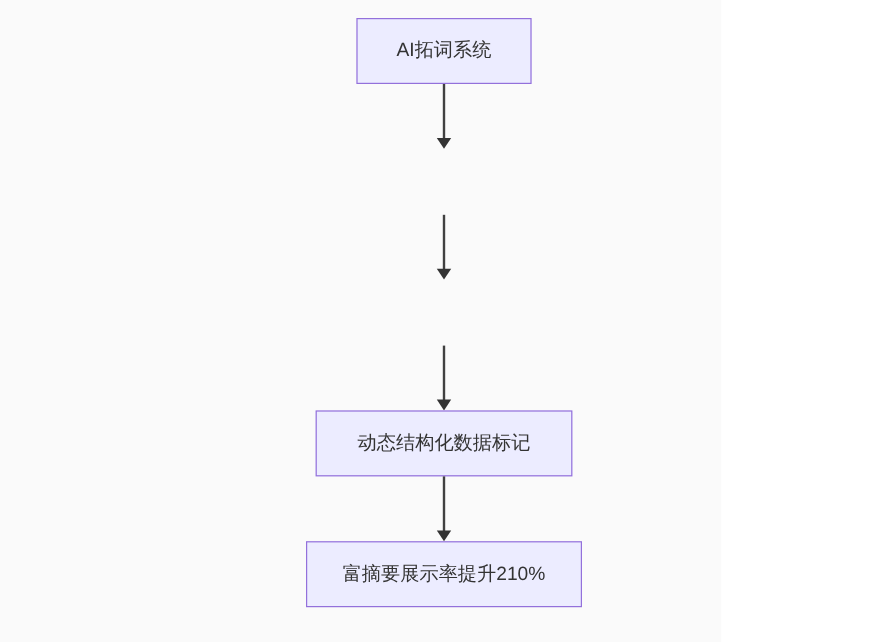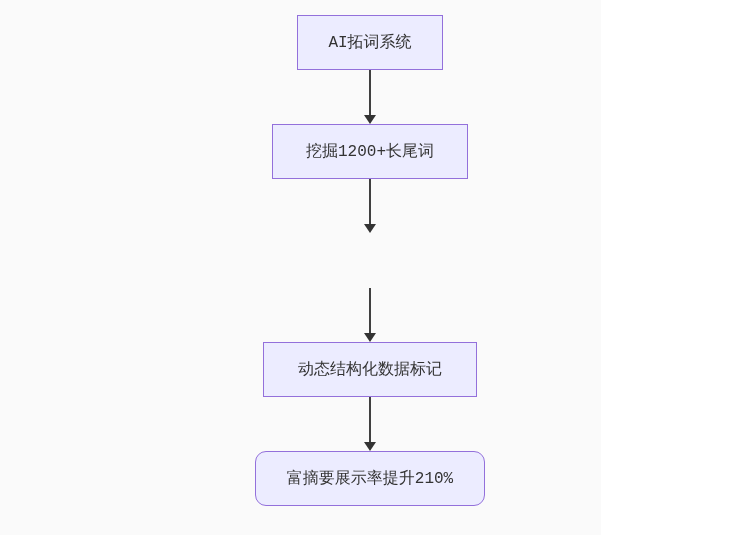--- a/index.html
+++ b/index.html
@@ -4,21 +4,21 @@
 <style>
   html, body {
     margin: 0;
     padding: 0;
   }
   .canvas {
     position: relative;
     width: 601px;
     height: 535px;
     background: #fafafa;
-    font-family: Liberation Mono, monospace;
+    font-family: Liberation Sans, sans-serif;
     overflow: hidden;
   }
   .node {
     position: absolute;
     box-sizing: border-box;
     height: 55px;
     background: #ececff;
     border: 1px solid #9370db;
     display: flex;
     align-items: center;
@@ -26,21 +26,21 @@
     color: #333333;
     font-size: 16px;
     line-height: 1;
     white-space: nowrap;
     text-align: center;
   }
   .node-1 { left: 297px; top: 15px;  width: 146px; }
   .node-2 { left: 272px; top: 124px; width: 196px; }
   .node-3 { left: 259px; top: 233px; width: 222px; }
   .node-4 { left: 263px; top: 342px; width: 214px; }
-  .node-5 { left: 255px; top: 451px; width: 230px; border-radius: 11px; }
+  .node-5 { left: 255px; top: 451px; width: 230px; }
 
   .arrow {
     position: absolute;
     left: 364px;
     width: 12px;
     height: 54px;
   }
   .arrow-1 { top: 70px; }
   .arrow-2 { top: 179px; }
   .arrow-3 { top: 288px; }
@@ -71,23 +71,20 @@
 
   <div class="node node-1">
     <span>AI拓词系统</span>
   </div>
 
   <div class="arrow arrow-1">
     <div class="line"></div>
     <div class="head"></div>
   </div>
 
-  <div class="node node-2">
-    <span>挖掘1200+长尾词</span>
-  </div>
 
   <div class="arrow arrow-2">
     <div class="line"></div>
     <div class="head"></div>
   </div>
 
 
   <div class="arrow arrow-3">
     <div class="line"></div>
     <div class="head"></div>

